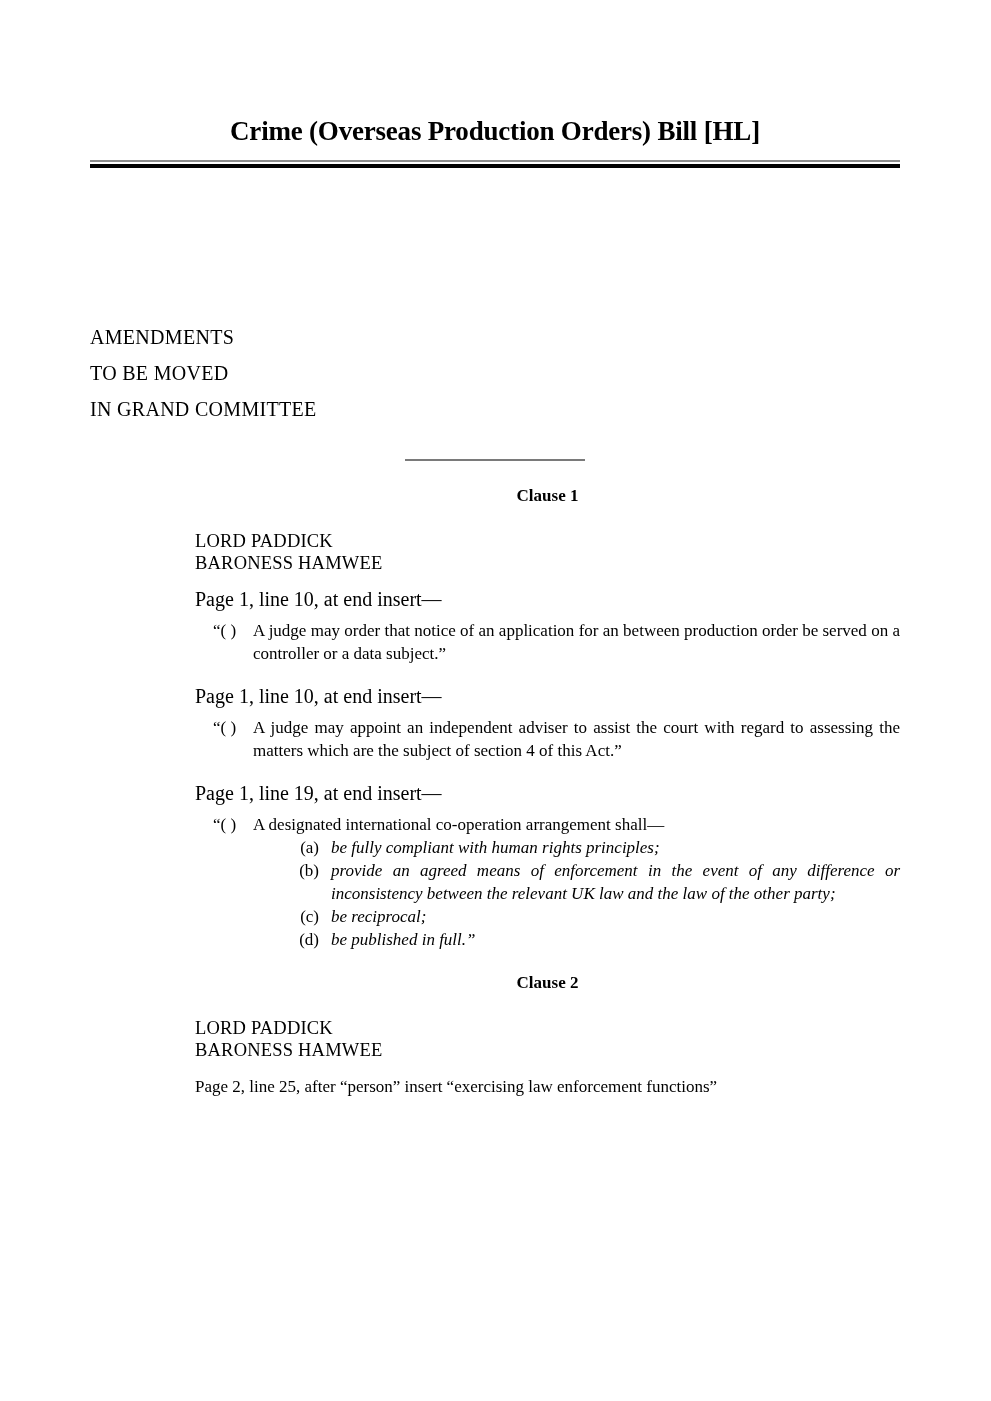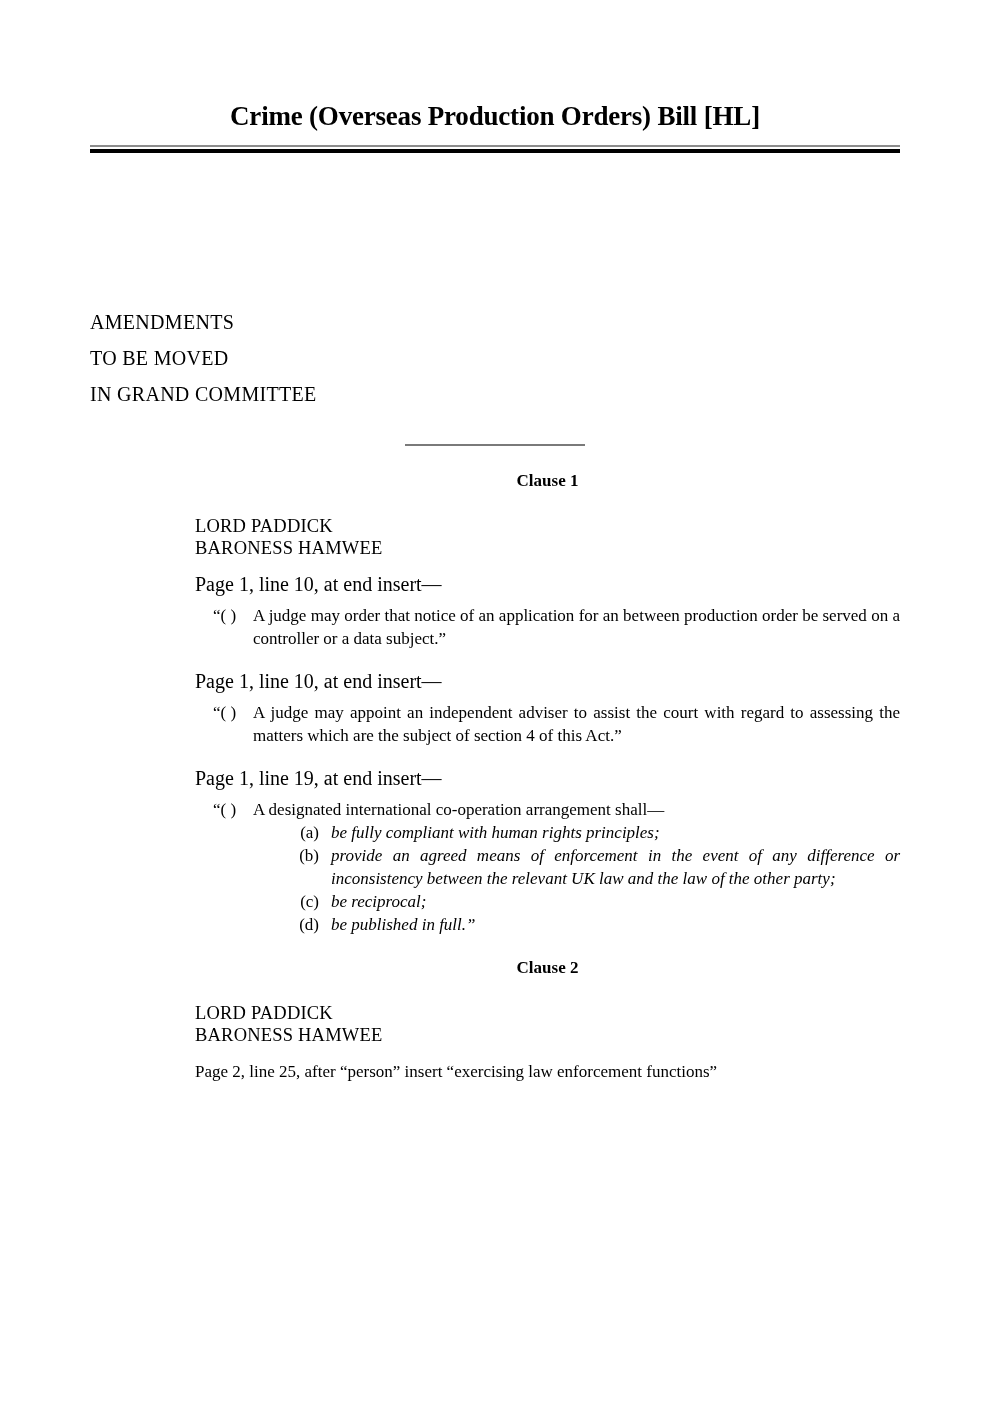--- a/index.html
+++ b/index.html
@@ -8,21 +8,21 @@
     background: #ffffff;
   }
   body {
     font-family: "Liberation Serif", "DejaVu Serif", serif;
     color: #000000;
   }
   .page {
     position: relative;
     width: 991px;
     height: 1192px;
-    margin: 1px auto;
+    margin: 16px auto;
     background: #ffffff;
     overflow: hidden;
   }
 
   
   .title-block {
     position: absolute;
     left: 90px;
     top: 100px;
     width: 810px;

